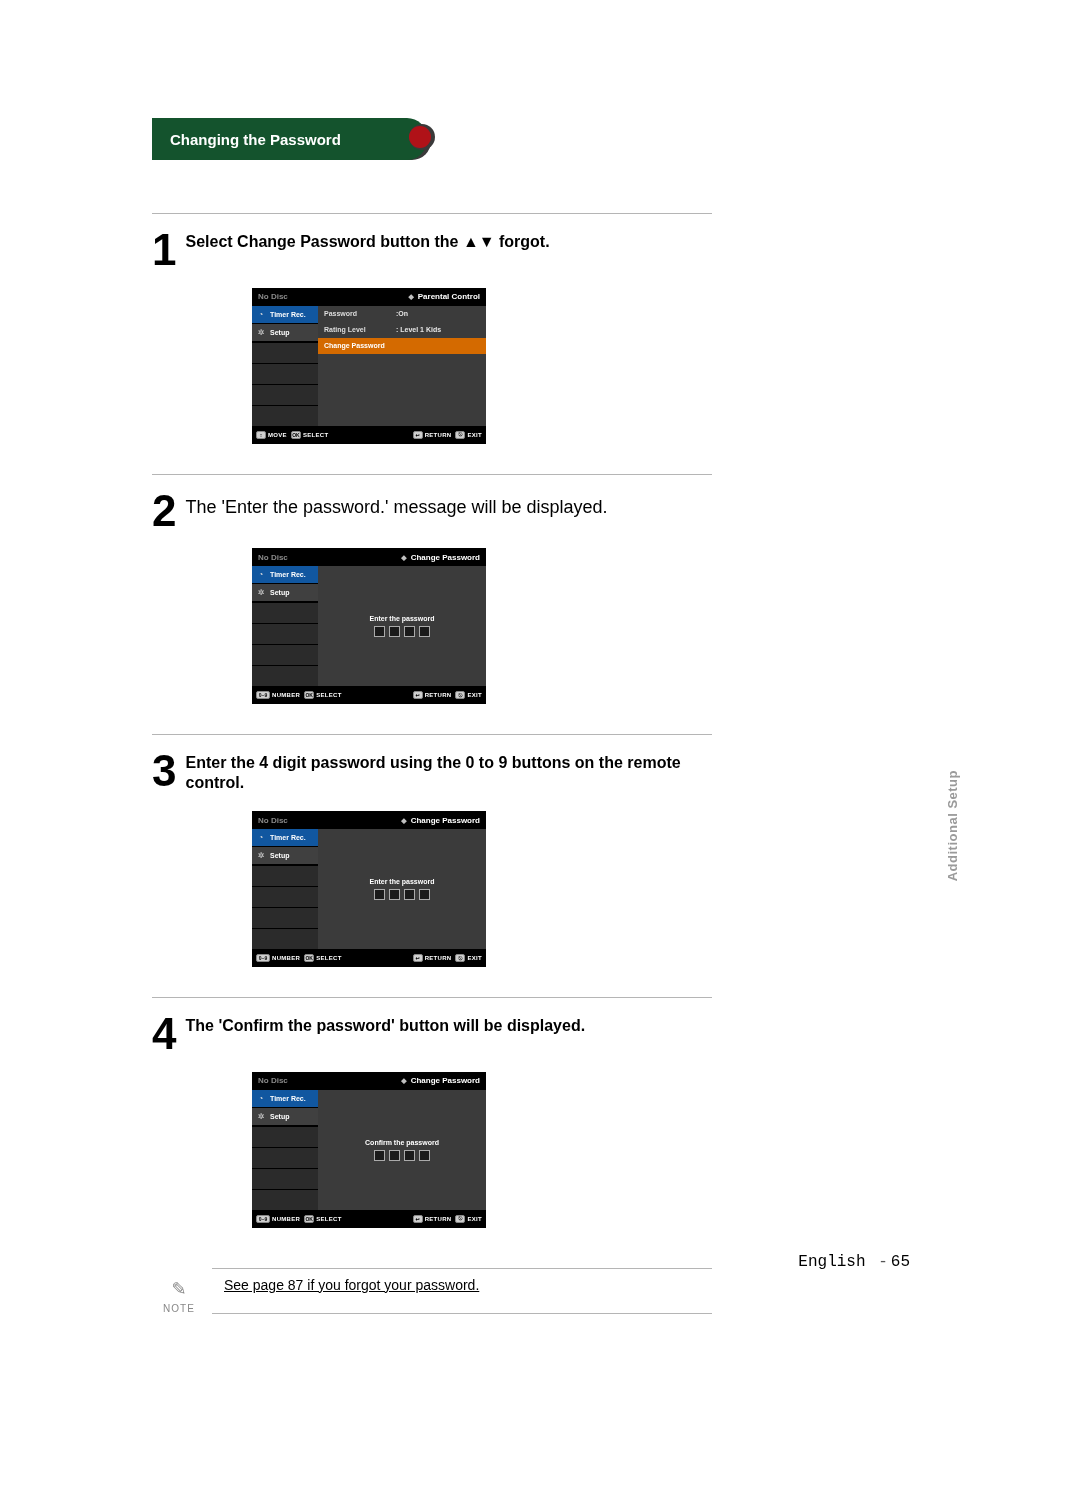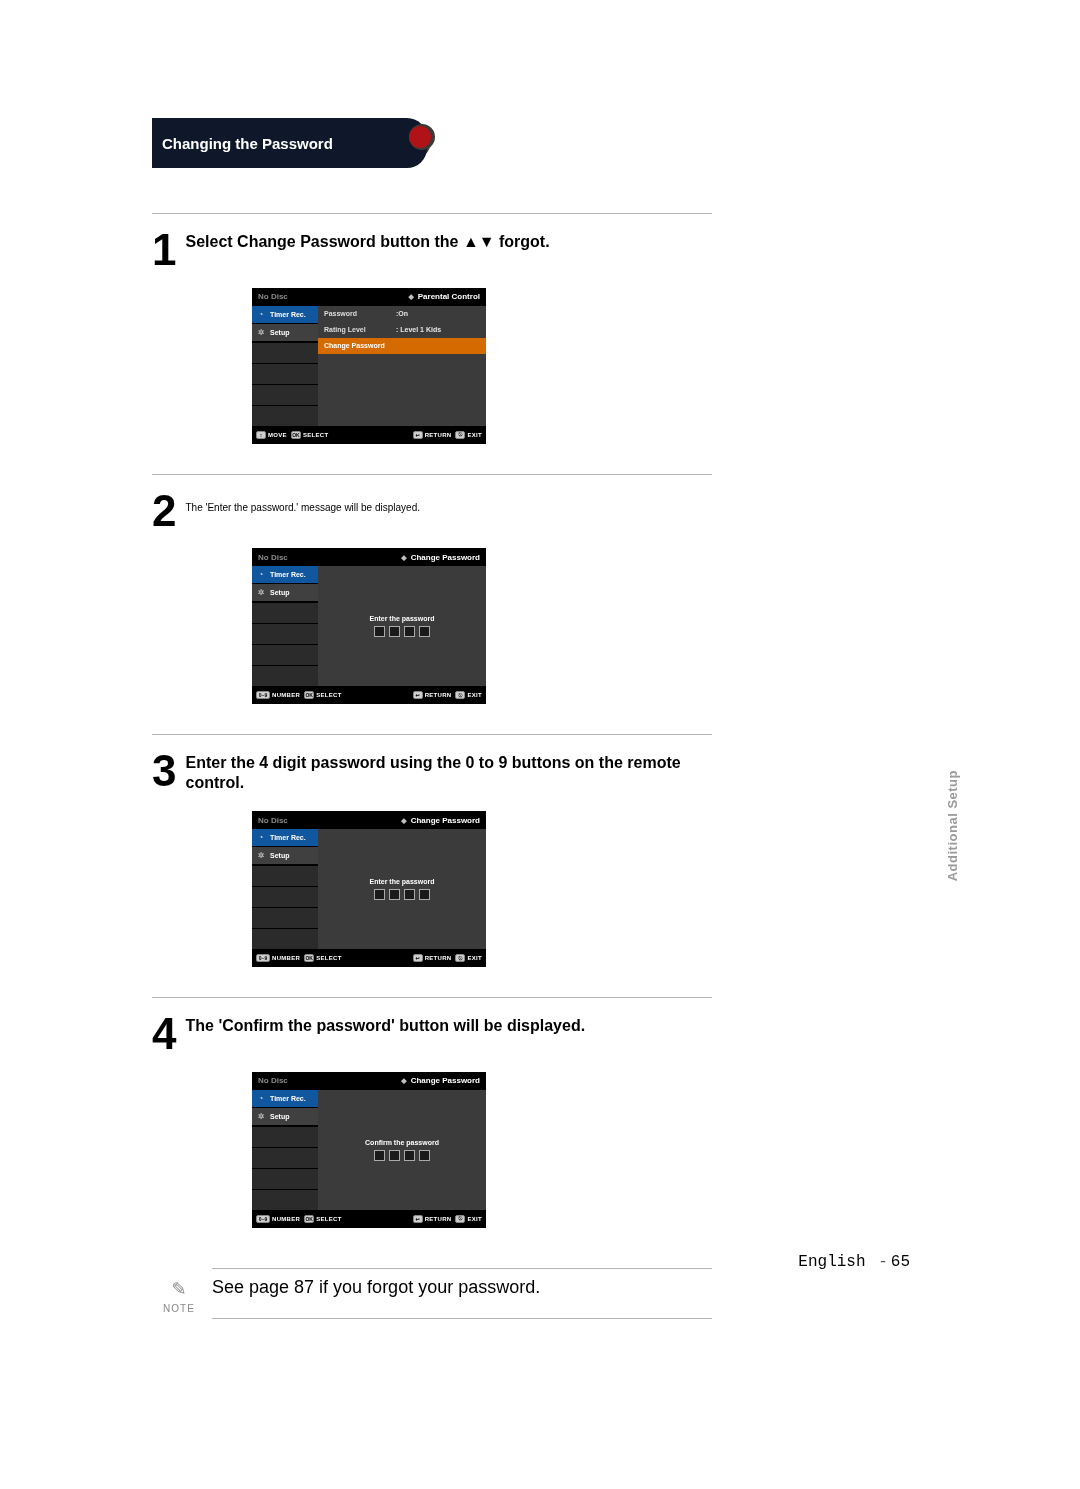--- a/index.html
+++ b/index.html
@@ -2,31 +2,31 @@
 <html><head>
 <meta charset="utf-8">
 <style>
   * { box-sizing: border-box; margin: 0; padding: 0; }
   html, body { width: 1080px; height: 1489px; background: #ffffff; font-family: Arial, Helvetica, sans-serif; color: #000; }
   .page { position: relative; width: 1080px; height: 1489px; }
   .side-tab { position: absolute; right: 135px; top: 770px; transform: rotate(-90deg); transform-origin: right top; font-size: 13px; color: #9a9a9a; letter-spacing: 0.5px; font-weight: bold; }
   .content { position: absolute; left: 152px; top: 118px; width: 560px; }
   .heading-pill { position: relative; width: 275px; height: 40px; }
   .pill-shadow { position:absolute; left:4px; top:4px; width:275px; height:38px; background:#3a3a3a; border-radius:0 20px 20px 0; }
-  .pill-main { position:absolute; left:0; top:0; width:275px; height:50px; background:#0f172a; border-radius:0 20px 20px 0; display:flex; align-items:center; padding-left:10px; color:#fff; font-size:15px; font-weight:bold; }
+  .pill-main { position:absolute; left:0; top:0; width:275px; height:42px; background:#14532d; border-radius:0 20px 20px 0; display:flex; align-items:center; padding-left:18px; color:#fff; font-size:15px; font-weight:bold; }
   .pill-dot-outer { position:absolute; right:-8px; top:6px; width:26px; height:26px; border-radius:50%; background:#3a3a3a; }
   .pill-dot { position:absolute; right:-4px; top:8px; width:22px; height:22px; border-radius:50%; background:#b01218; }
 
   .step { margin-top: 38px; }
   .rule-top { border-top: 1px solid #b5b5b5; height: 1px; margin-bottom: 16px; }
   .step-row { display:flex; align-items:flex-start; gap: 10px; }
   .step-num { font-size: 44px; font-weight: 900; line-height: 0.9; letter-spacing:-1px; font-family: Arial Black, Arial, sans-serif; }
   .step-text { padding-top: 2px; flex: 1; }
   .step-title { font-size: 16px; font-weight: 900; line-height: 1.25; }
-  .step-body { font-size: 10px; line-height: 1.4; margin-top: 8px; font-weight: 400; }
+  .step-body { font-size: 18px; line-height: 1.4; margin-top: 2px; font-weight: 400; }
 
   .osd { width: 234px; margin: 18px 0 0 100px; background: #000; display:flex; flex-direction:column; }
   .osd-titlebar { display:flex; align-items:center; height:18px; padding:0 6px; }
   .osd-titlebar .left { color:#8a8a8a; font-size:8px; font-weight:bold; }
   .osd-titlebar .right { color:#ffffff; font-size:8px; font-weight:bold; margin-left:auto; }
   .osd-titlebar .diamond { color:#c0c0c0; margin-right:4px; font-size:7px; }
   .osd-body { display:flex; min-height: 120px; }
   .osd-sidebar { width:66px; display:flex; flex-direction:column; }
   .osd-side-item { height:18px; display:flex; align-items:center; gap:4px; padding-left:4px; border-bottom:1px solid #000; }
   .osd-side-item.selected { background:#1157a0; }
@@ -47,21 +47,21 @@
   .osd-footer .grp { display:flex; align-items:center; gap:2px; }
   .osd-footer .btn-ic { width:10px; height:8px; border-radius:2px; display:inline-flex; align-items:center; justify-content:center; font-size:5px; color:#000; background:#cfcfcf; font-weight:bold; border:1px solid #888;}
   .osd-footer .btn-num { width:14px; height:8px; border-radius:2px; background:#cfcfcf; display:inline-flex; align-items:center; justify-content:center; font-size:5px; color:#000; font-weight:bold; border:1px solid #888;}
   .osd-footer .lbl { color:#fff; font-size:6px; font-weight:bold; letter-spacing:0.3px; }
   .osd-footer .spacer { flex:1; }
 
   .note-row { margin-top: 40px; display:block; border-top:1px solid #b5b5b5; position:relative; padding-top:8px; padding-bottom:20px; border-bottom:1px solid #b5b5b5; }
   .note-icon { position:absolute; left:-58px; top:8px; width:50px; text-align:center; }
   .note-icon .circ { width:24px; height:24px; display:inline-flex; align-items:center; justify-content:center; font-size:18px; color:#888; }
   .note-icon .lbl { font-size:10px; color:#888; letter-spacing:1px; margin-top:2px; }
-  .note-body { font-size:18px; margin-left:0; }
+  .note-body { font-size:14px; margin-left:12px;text-decoration:underline; }
   .note-block-wrap { position:relative; margin-left:60px; }
 
   .page-footer { position:absolute; right:170px; bottom:218px; font-size:16px;font-family:Liberation Mono, monospace; }
   .page-footer .lang { }
   .page-footer .sep { margin:0 3px; color:#555; }
   .page-footer .num { }
 
   .arrow-glyph { font-family: Arial; font-weight:900; }
 </style>
 </head>

